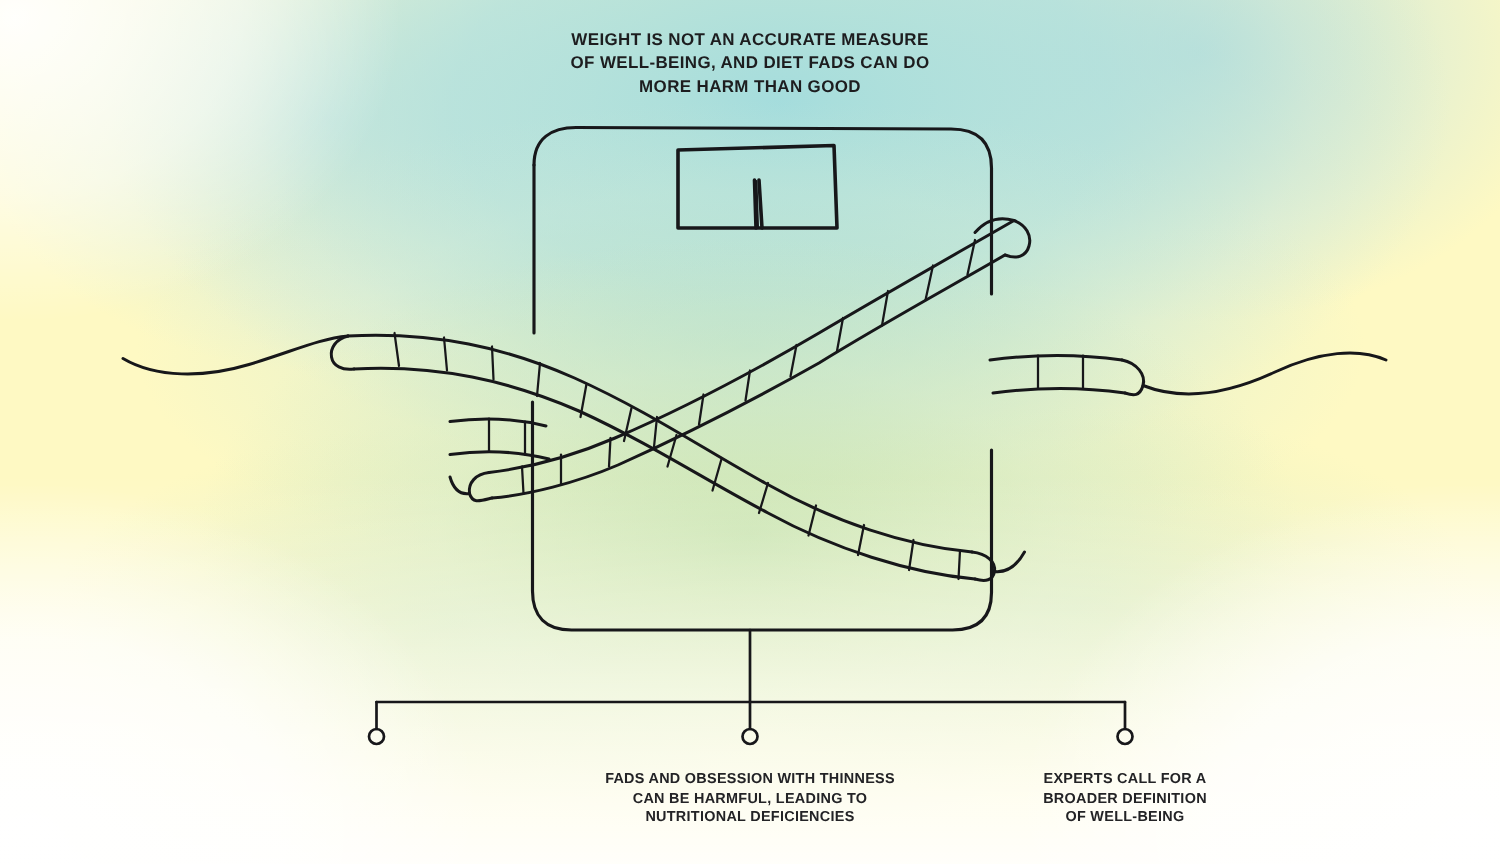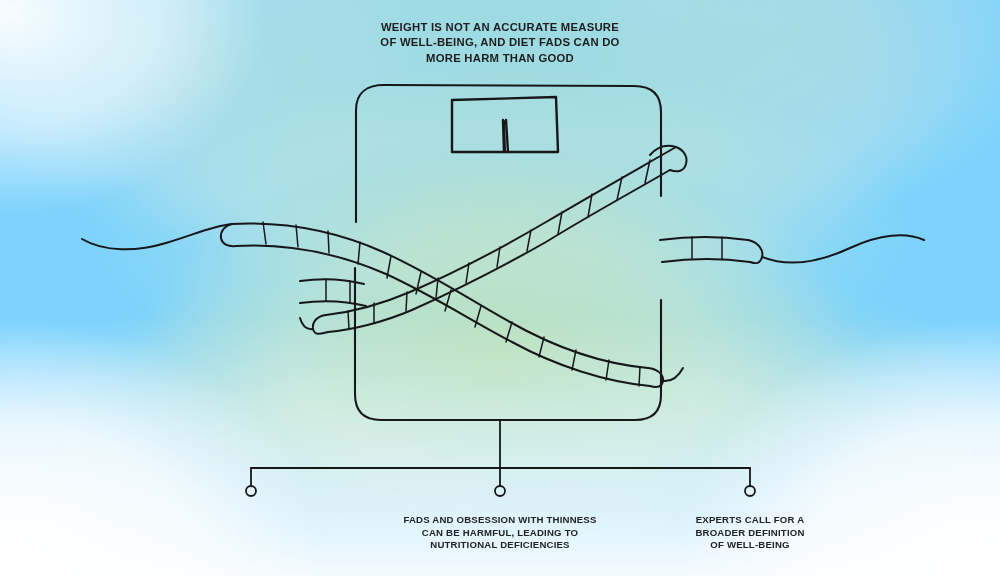--- a/index.html
+++ b/index.html
@@ -5,21 +5,21 @@
   html, body {
     margin: 0;
     padding: 0;
     background: #ffffff;
   }
   #infographic {
     position: relative;
     width: 1000px;
     height: 576px;
     overflow: hidden;
-    background: #7dd3fc;
+    background: #fef9c3;
     font-family: "Liberation Sans", sans-serif;
   }
   
   .bg-layer {
     position: absolute;
     inset: 0;
     pointer-events: none;
   }
   .wash-teal {
     background:

